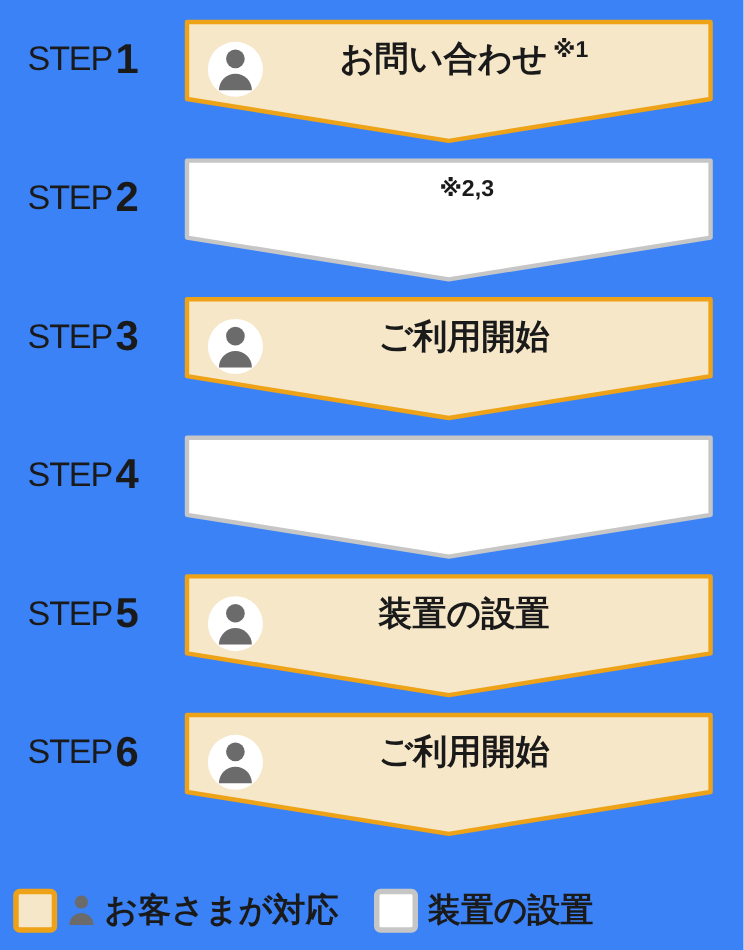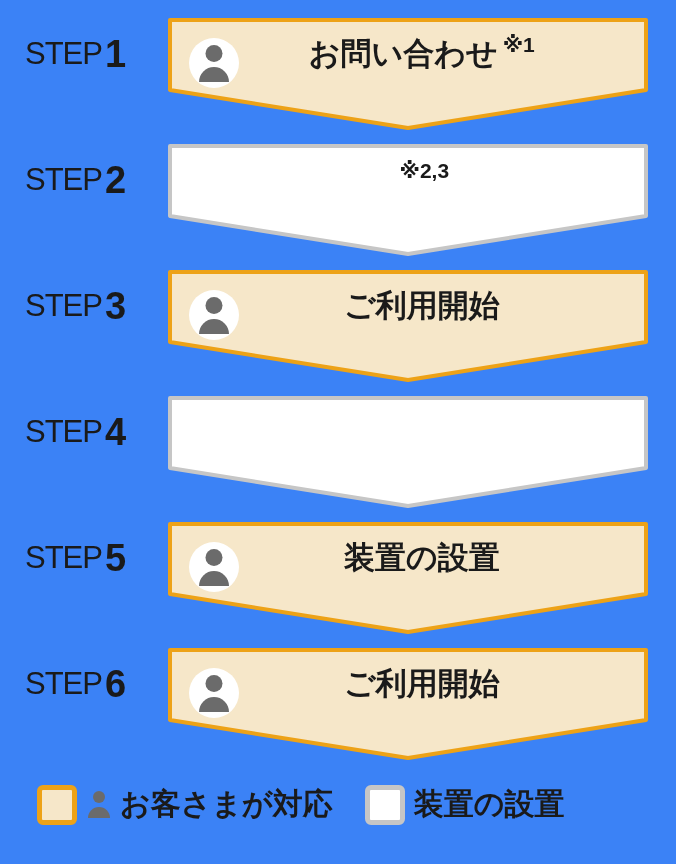--- a/index.html
+++ b/index.html
@@ -77,22 +77,22 @@
     white-space: nowrap;
   }
   .note {
     font-size: 21px;
     font-weight: 600;
     position: relative;
     top: -9px;
     margin-left: 5px;
   }
   .legend {
-    margin-top: 24px;
-    padding-left: 37px;
+    margin-top: 47px;
+    padding-left: 12px;
     display: flex;
     align-items: center;
   }
   .legend-item {
     display: flex;
     align-items: center;
   }
   .legend-item + .legend-item {
     margin-left: 32px;
   }

